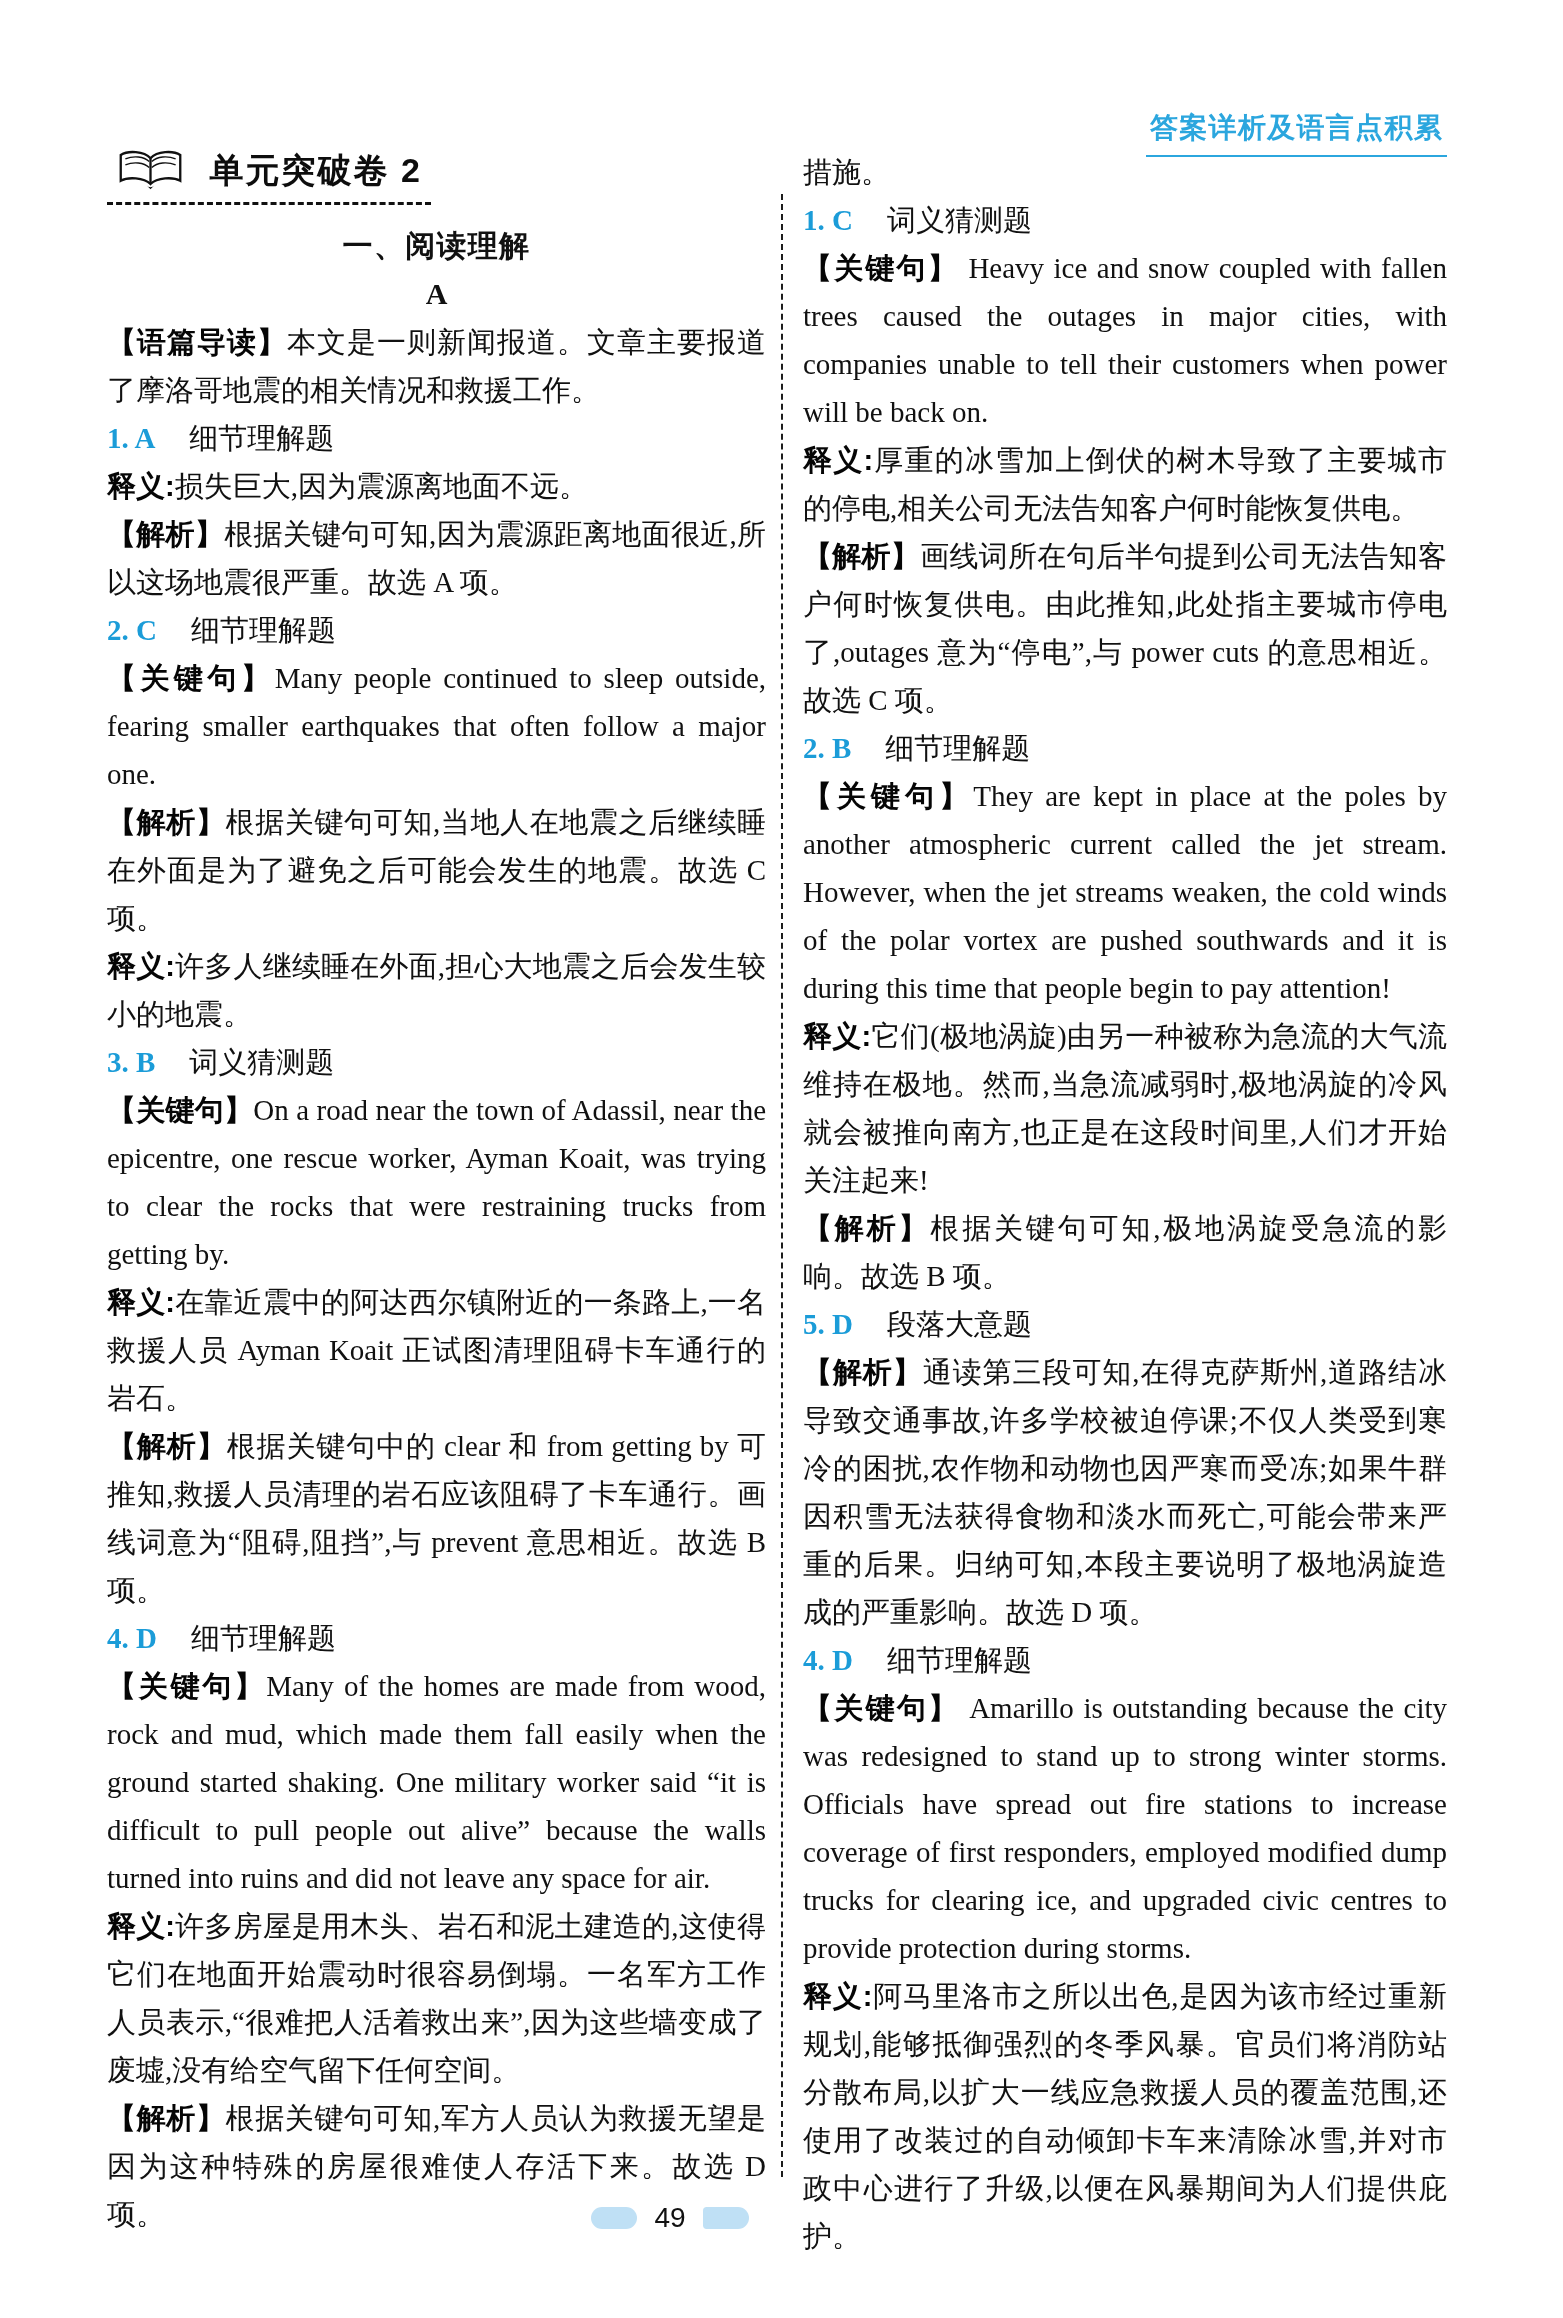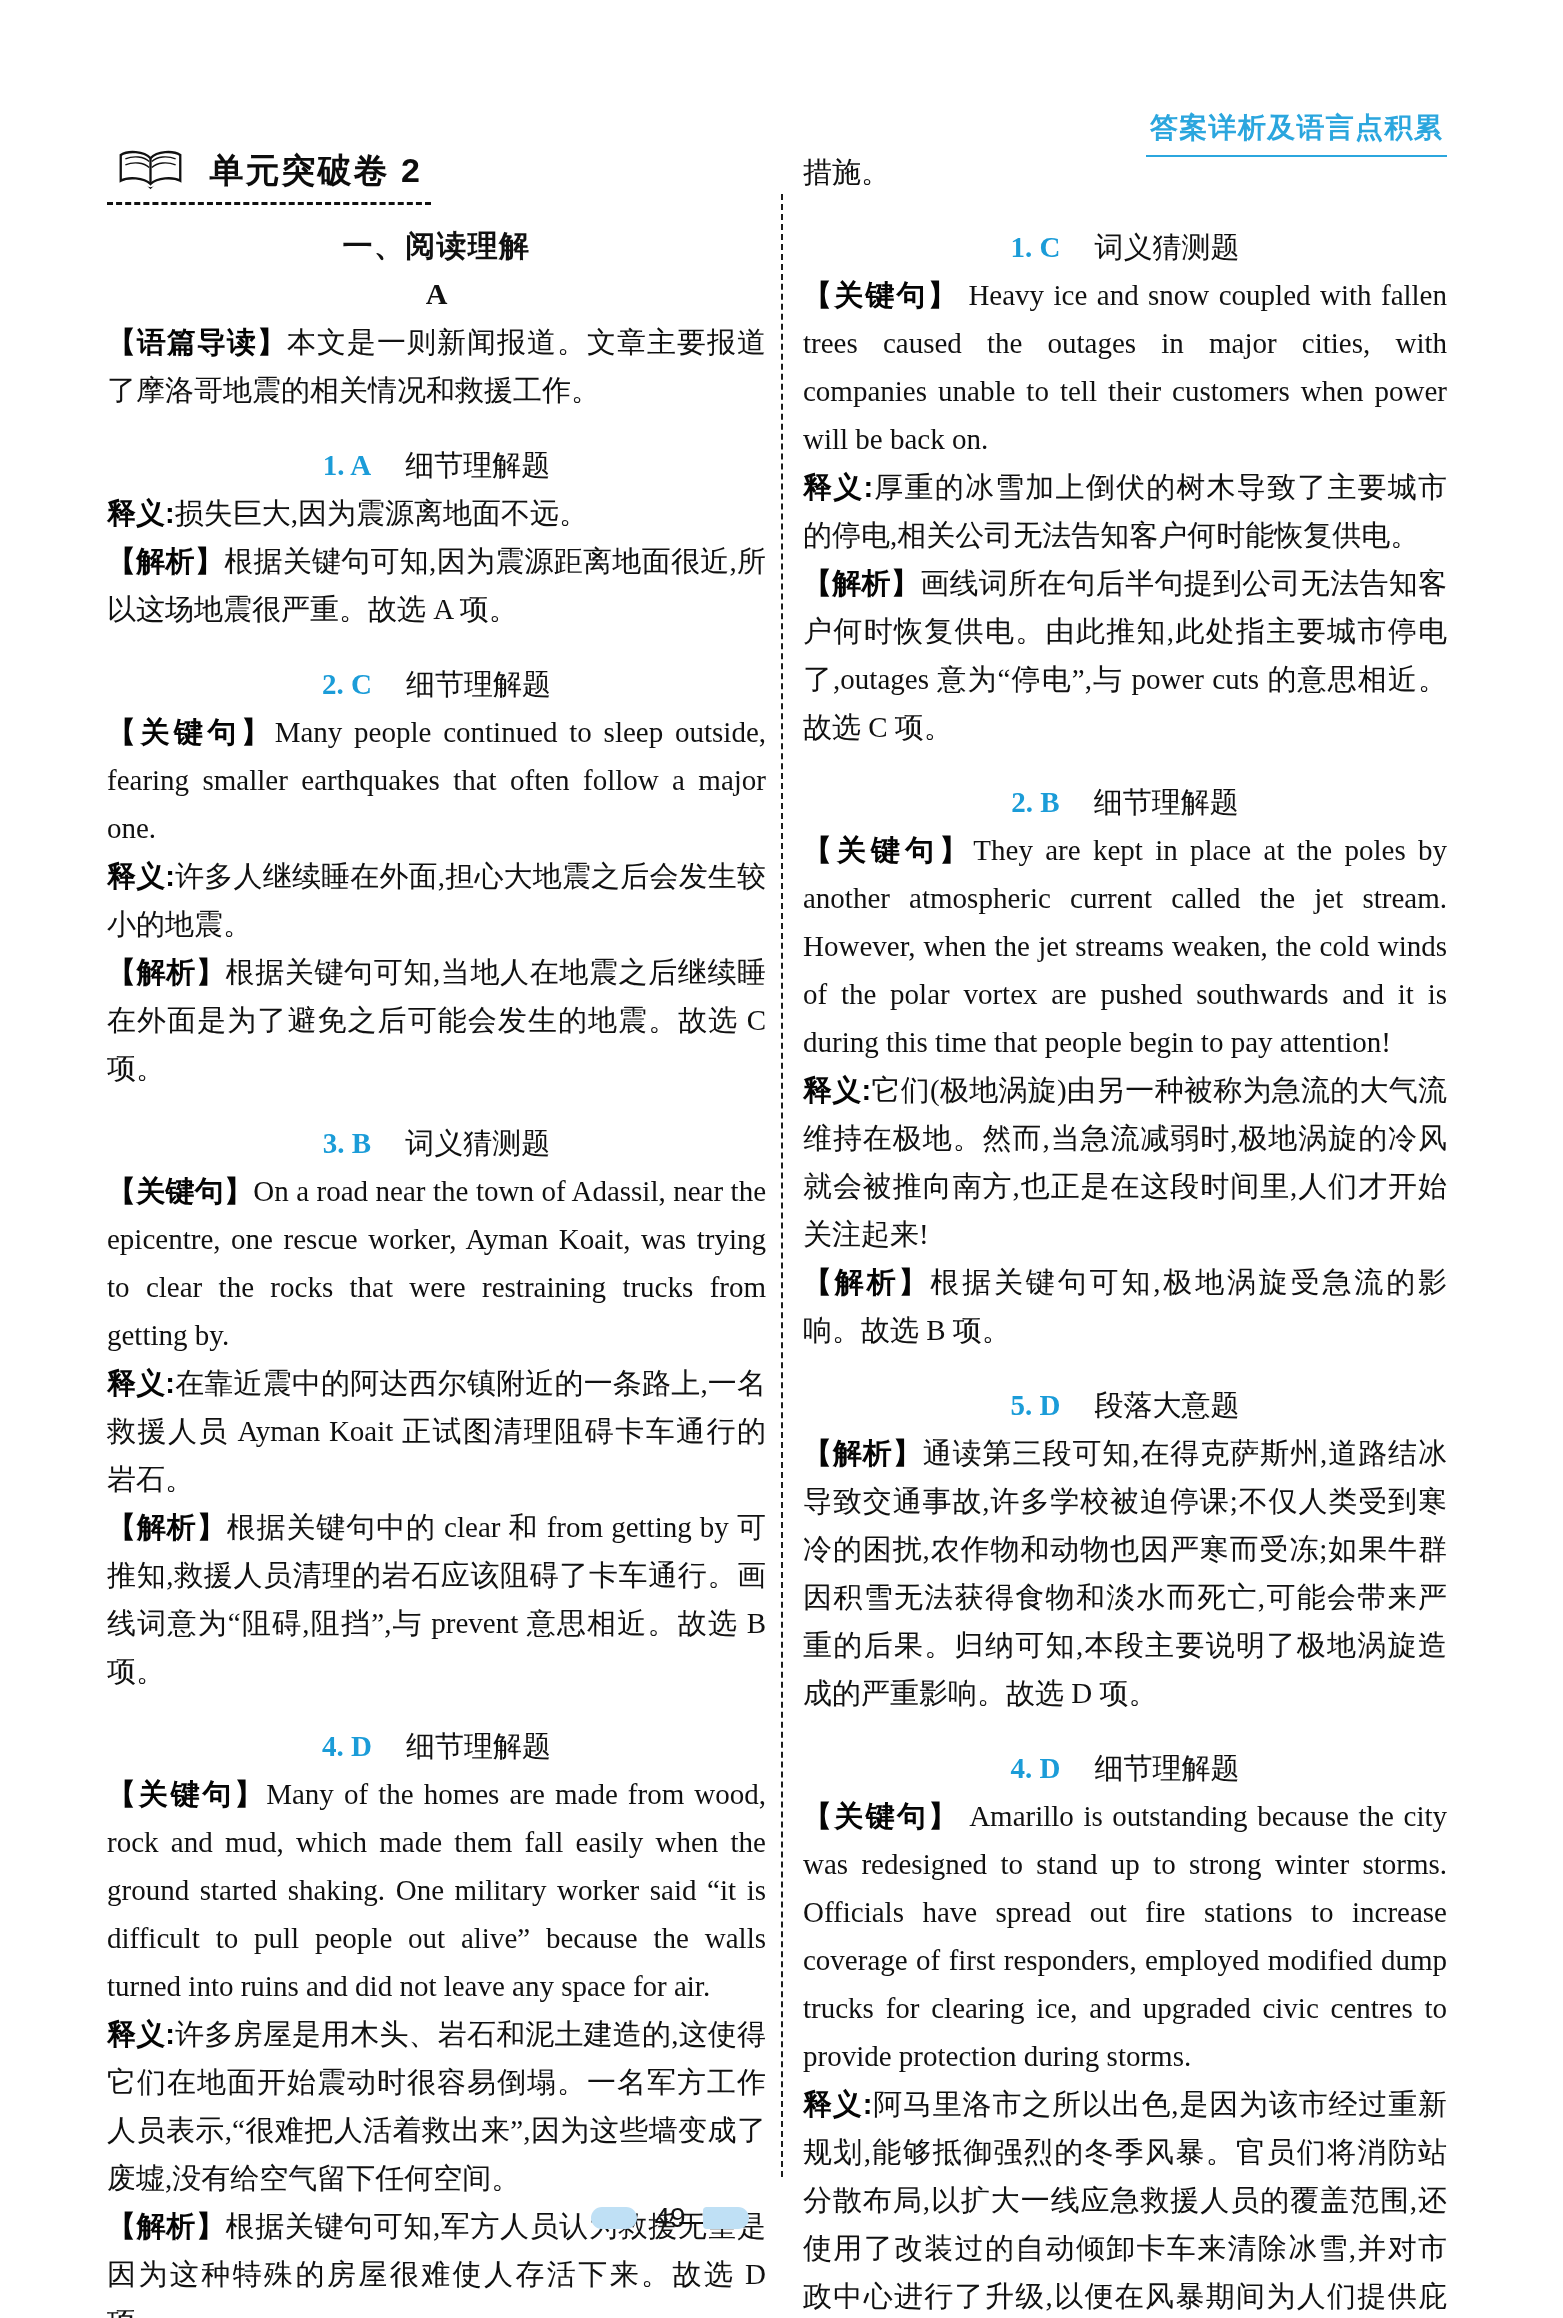--- a/index.html
+++ b/index.html
@@ -41,21 +41,21 @@
   }
 
   .sec-head{
     font-family:Liberation Sans, sans-serif;font-weight:bold;
     font-size:30px;line-height:48px;text-align:center;letter-spacing:1.3px;
   }
   .letter{text-align:center;font-weight:bold;font-size:30px;line-height:48px;}
 
   p.body{margin:0;}
   .lab{font-family:"Liberation Sans",sans-serif;font-weight:bold;color:#050505;}
-  .qline{line-height:48px;text-align:center;margin-top:27px;}
+  .qline{line-height:48px;text-align:left;}
   .qnum{color:#1b9cd8;font-weight:bold;}
   .qtype{margin-left:34px;}
 
   
   .footer{
     position:absolute;top:2202px;left:0;width:1340px;
     display:flex;justify-content:center;align-items:center;gap:17px;
     font-family:"Liberation Sans",sans-serif;font-size:28px;color:#111;
   }
   .pill{width:46px;height:22.4px;background:#bfe0f5;}
@@ -93,22 +93,22 @@
     <div class="letter">A</div>
 
     <p class="body"><span class="lab">【语篇导读】</span><span>本文是一则新闻报道。文章主要报道了摩洛哥地震的相关情况和救援工作。</span></p>
 
     <div class="qline"><span class="qnum">1. A</span><span class="qtype">细节理解题</span></div>
     <p class="body"><span class="lab">释义:</span><span>损失巨大,因为震源离地面不远。</span></p>
     <p class="body"><span class="lab">【解析】</span><span>根据关键句可知,因为震源距离地面很近,所以这场地震很严重。故选 A 项。</span></p>
 
     <div class="qline"><span class="qnum">2. C</span><span class="qtype">细节理解题</span></div>
     <p class="body"><span class="lab">【关键句】</span><span>Many people continued to sleep outside, fearing smaller earthquakes that often follow a major one.</span></p>
+    <p class="body"><span class="lab">【解析】</span><span>根据关键句可知,当地人在地震之后继续睡在外面是为了避免之后可能会发生的地震。故选 C 项。</span></p>
     <p class="body"><span class="lab">释义:</span><span>许多人继续睡在外面,担心大地震之后会发生较小的地震。</span></p>
-    <p class="body"><span class="lab">【解析】</span><span>根据关键句可知,当地人在地震之后继续睡在外面是为了避免之后可能会发生的地震。故选 C 项。</span></p>
 
     <div class="qline"><span class="qnum">3. B</span><span class="qtype">词义猜测题</span></div>
     <p class="body"><span class="lab">【关键句】</span><span>On a road near the town of Adassil, near the epicentre, one rescue worker, Ayman Koait, was trying to clear the rocks that were restraining trucks from getting by.</span></p>
     <p class="body"><span class="lab">释义:</span><span>在靠近震中的阿达西尔镇附近的一条路上,一名救援人员 Ayman Koait 正试图清理阻碍卡车通行的岩石。</span></p>
     <p class="body"><span class="lab">【解析】</span><span>根据关键句中的 clear 和 from getting by 可推知,救援人员清理的岩石应该阻碍了卡车通行。画线词意为“阻碍,阻挡”,与 prevent 意思相近。故选 B 项。</span></p>
 
     <div class="qline"><span class="qnum">4. D</span><span class="qtype">细节理解题</span></div>
     <p class="body"><span class="lab">【关键句】</span><span>Many of the homes are made from wood, rock and mud, which made them fall easily when the ground started shaking. One military worker said “it is difficult to pull people out alive” because the walls turned into ruins and did not leave any space for air.</span></p>
     <p class="body"><span class="lab">释义:</span><span>许多房屋是用木头、岩石和泥土建造的,这使得它们在地面开始震动时很容易倒塌。一名军方工作人员表示,“很难把人活着救出来”,因为这些墙变成了废墟,没有给空气留下任何空间。</span></p>
     <p class="body"><span class="lab">【解析】</span><span>根据关键句可知,军方人员认为救援无望是因为这种特殊的房屋很难使人存活下来。故选 D 项。</span></p>

